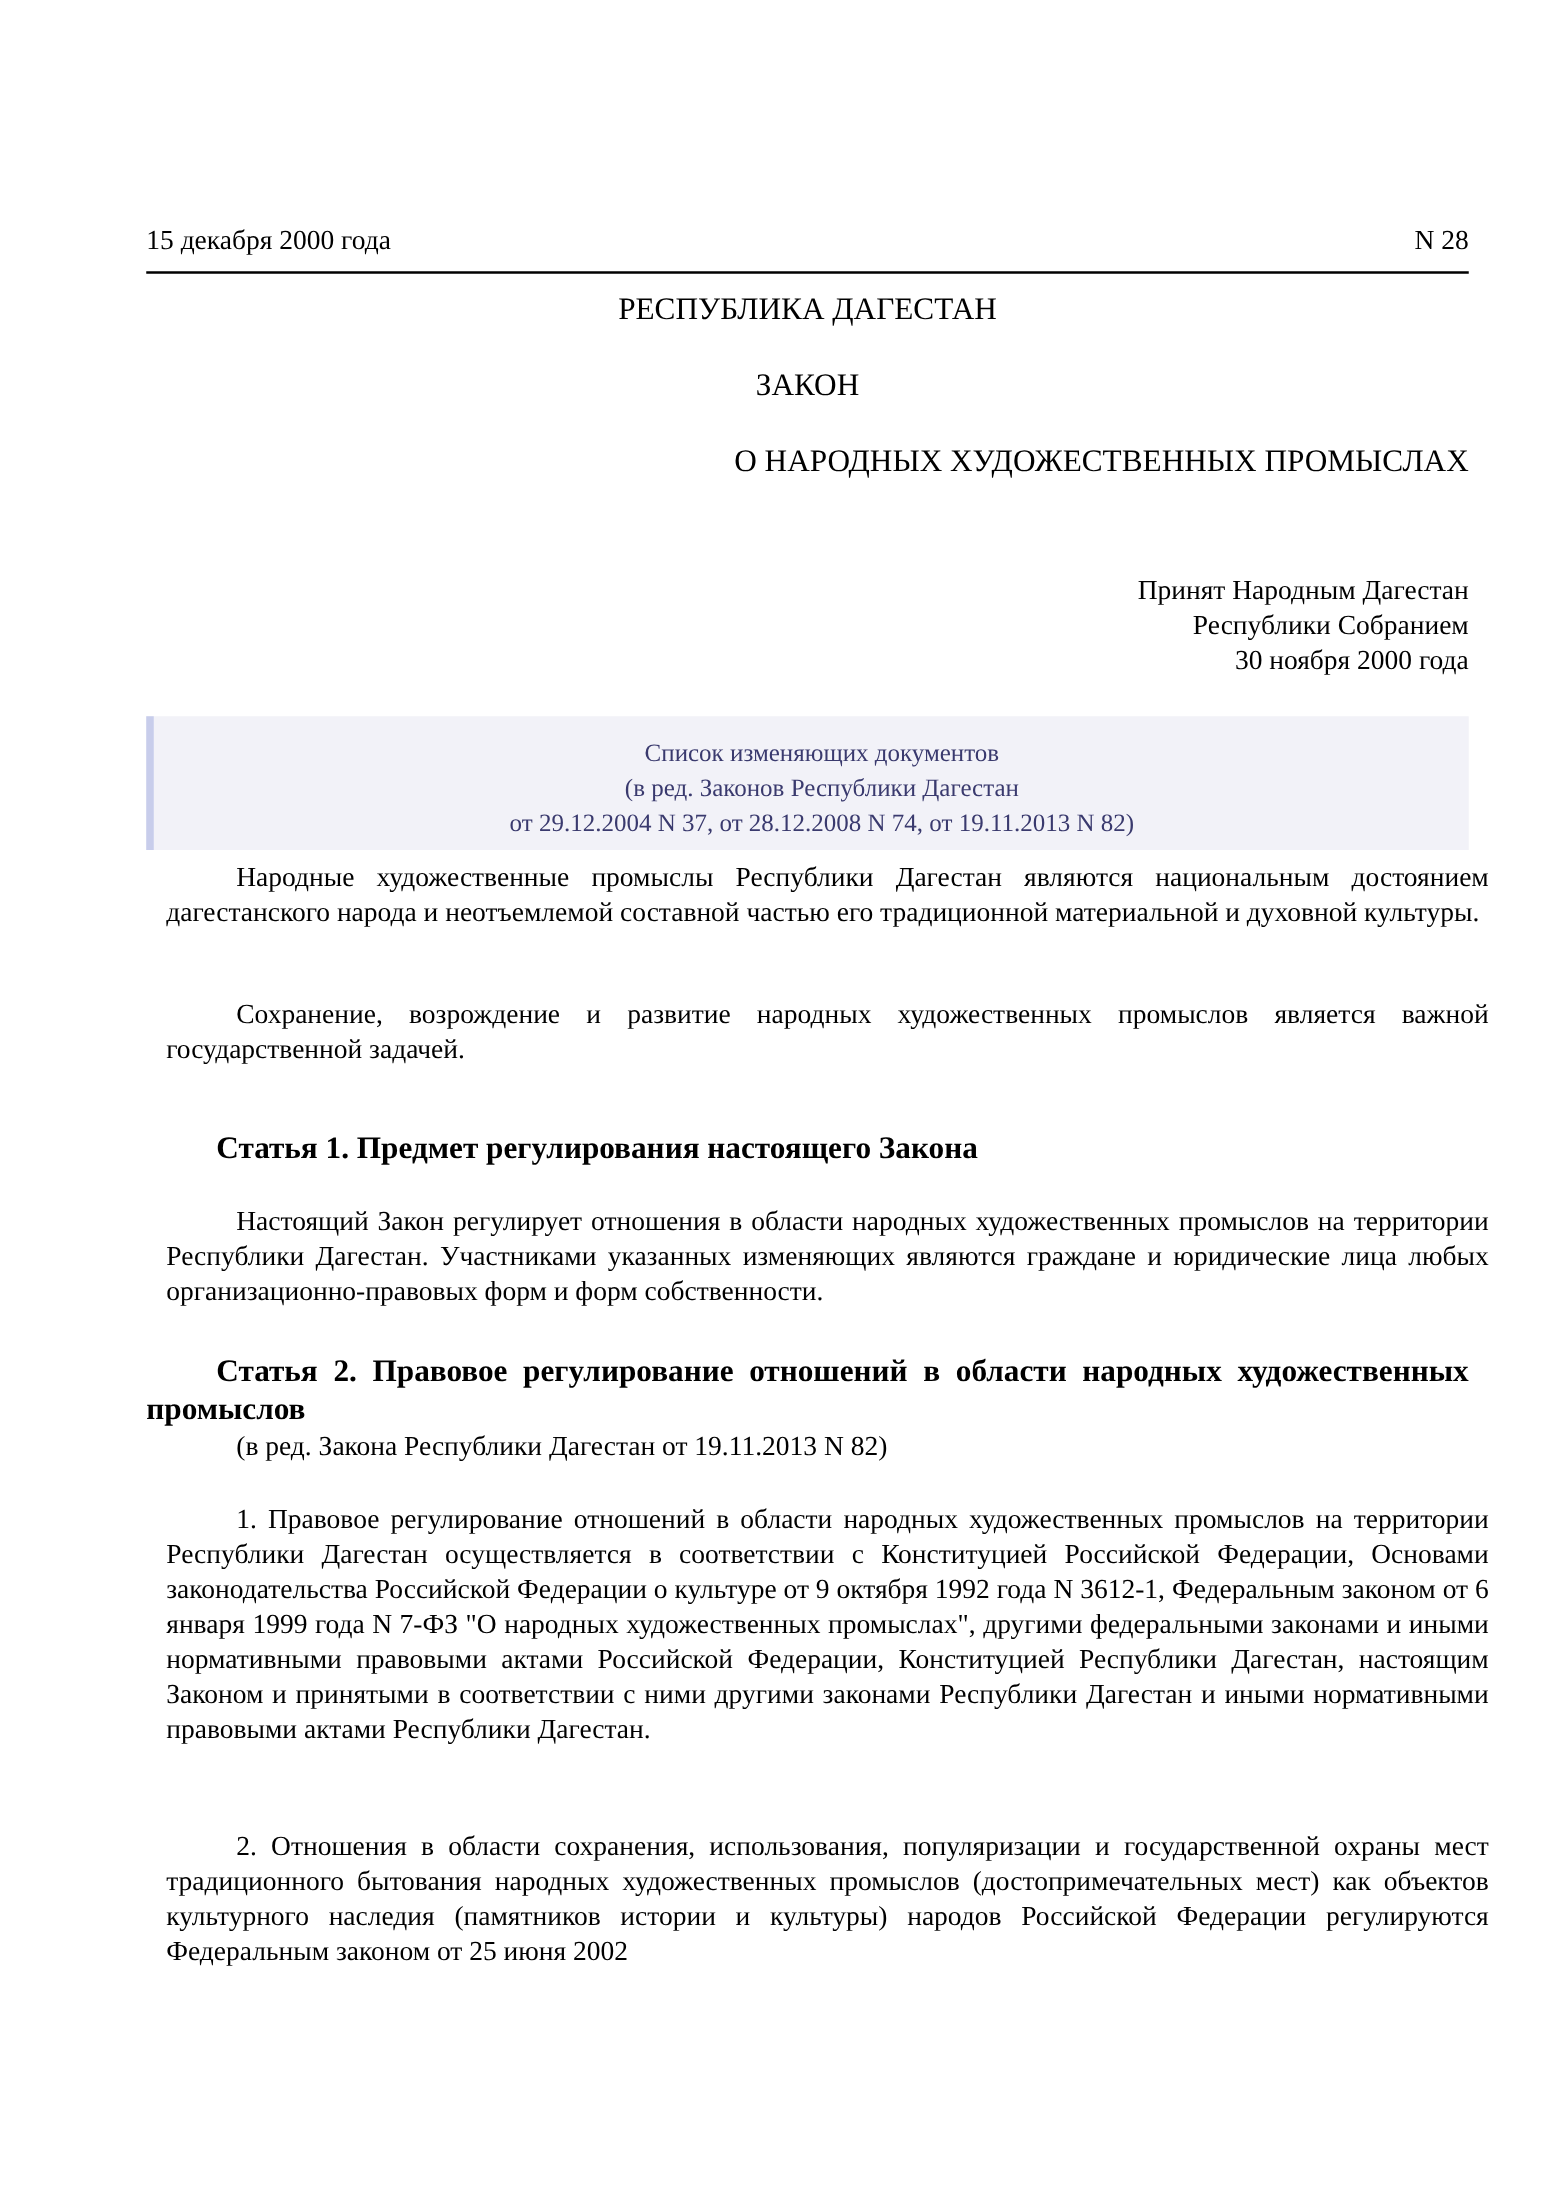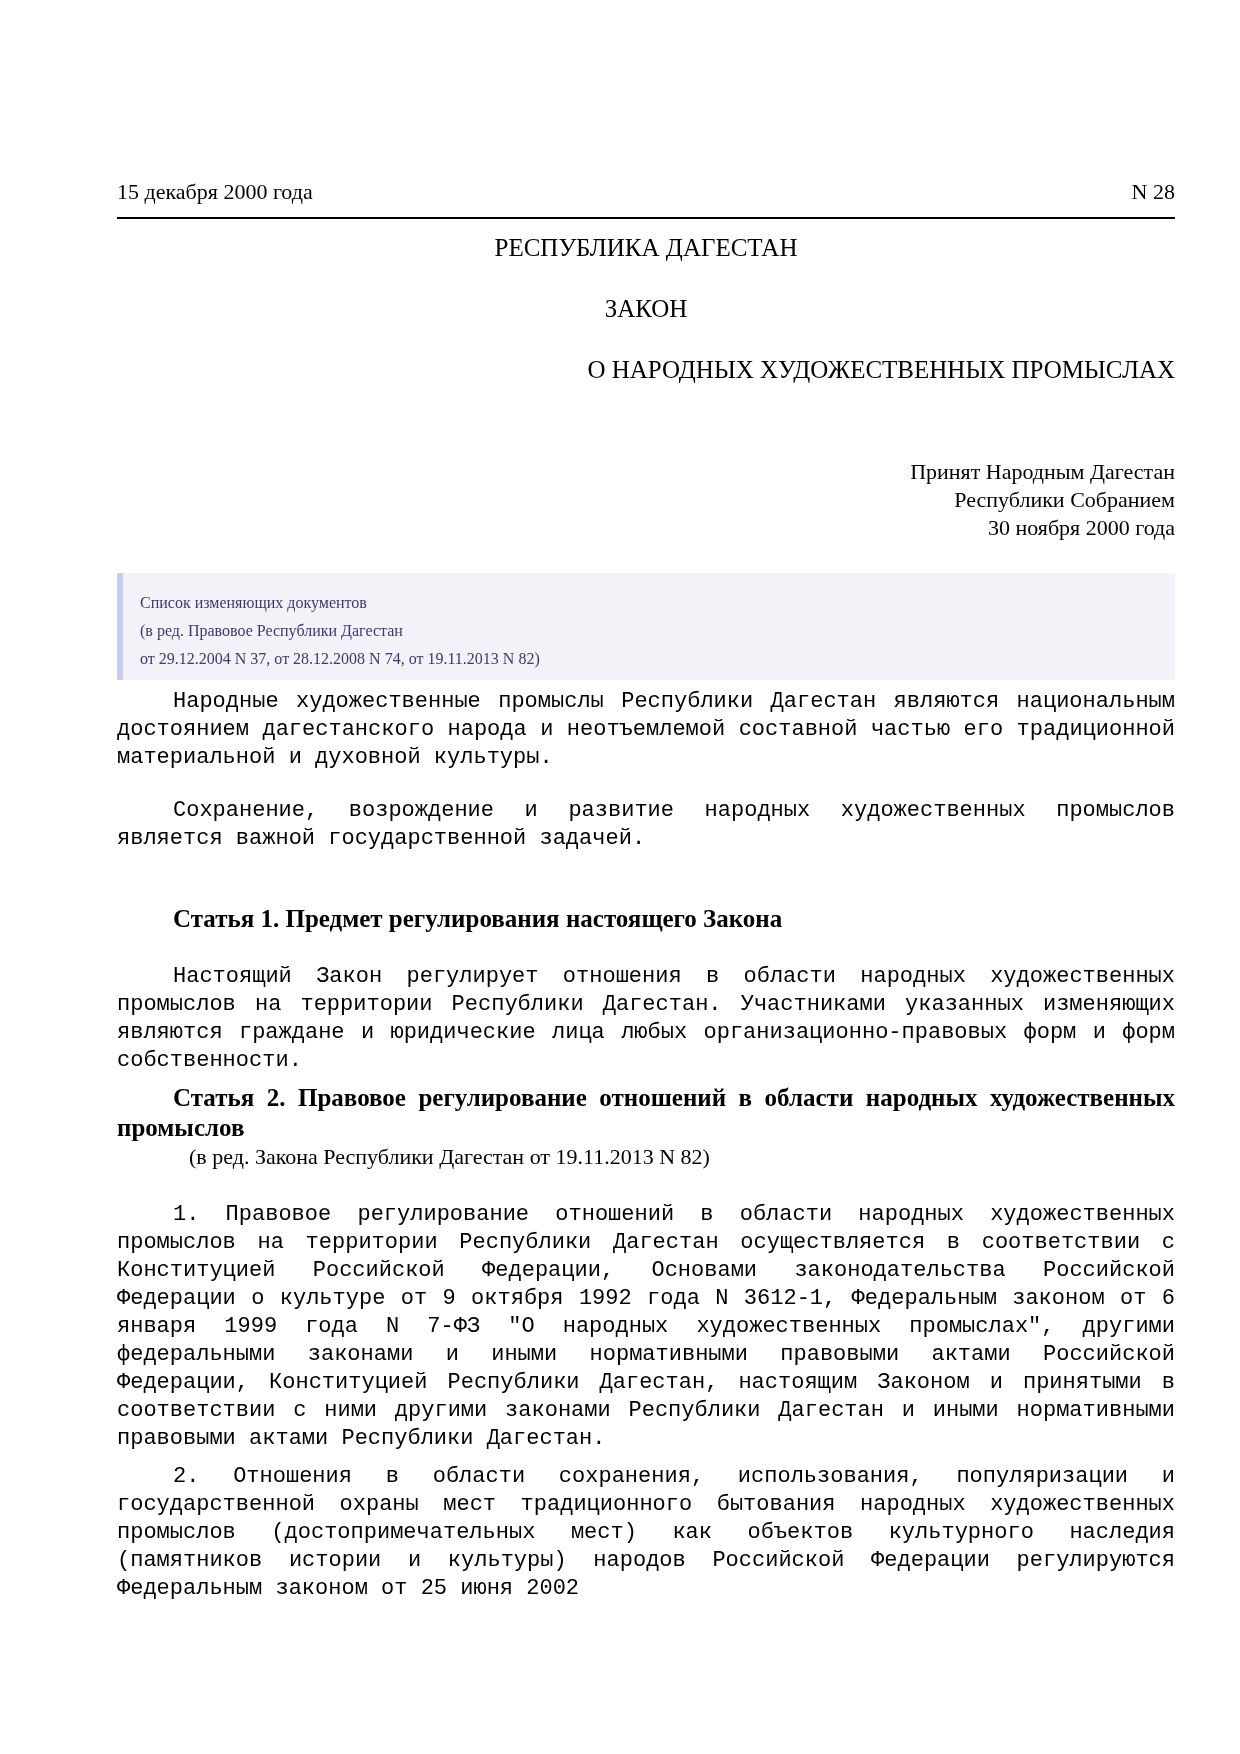--- a/index.html
+++ b/index.html
@@ -22,27 +22,27 @@
       position: absolute; left: 0; width: 1058px; text-align: center;
       font-weight: normal; font-size: 25px; line-height: 30px;
     }
     .adopted {
       position: absolute; top: 458px; right: 0; text-align: right;
       font-size: 22px; line-height: 28px;
     }
     .changes-box {
       position: absolute; top: 573px; left: 0; width: 1058px; height: 107px;
       background: #f2f2f8; border-left: 6px solid #c8cdeb; box-sizing: border-box;
-      color: #3a3a6e; font-size: 16px; line-height: 28px;
+      text-align: center; color: #3a3a6e; font-size: 20px; line-height: 28px;
       padding-top: 16px;
       padding-left: 17px;
     }
     .para {
-      position: absolute; left: 0; width: 1058px; font-size: 22px; line-height: 28px;
-      text-align: justify; text-indent: 56px; font-family: Liberation Mono, monospace;
+      position: absolute; left: 16px; width: 1058px; font-size: 22px; line-height: 28px;
+      text-align: justify; text-indent: 56px;
     }
     .article-title {
       position: absolute; left: 0; width: 1058px; font-weight: bold;
       font-size: 25px; line-height: 30px;
     }
     .article-title.justified { text-align: justify; text-indent: 56px; text-align-last: left; }
     .article-title.single { padding-left: 56px; box-sizing: border-box; }
     .redaction {
       position: absolute; left: 56px; font-size: 22px; line-height: 28px; margin-left: 16px;
     }
@@ -63,21 +63,21 @@
   <div class="title" style="top:355px;text-align:right;">О НАРОДНЫХ ХУДОЖЕСТВЕННЫХ ПРОМЫСЛАХ</div>
 
   <div class="adopted">
     <div>Принят Народным Дагестан</div>
     <div>Республики Собранием</div>
     <div>30 ноября 2000 года</div>
   </div>
 
   <div class="changes-box">
     <div>Список изменяющих документов</div>
-    <div>(в ред. Правовое Республики Дагестан</div>
+    <div>(в ред. Законов Республики Дагестан</div>
     <div>от 29.12.2004 N 37, от 28.12.2008 N 74, от 19.11.2013 N 82)</div>
   </div>
 
   <p class="para" style="top:688px; margin:0;">Народные художественные промыслы Республики Дагестан являются национальным достоянием дагестанского народа и неотъемлемой составной частью его традиционной материальной и духовной культуры.</p>
   <p class="para" style="top:797px; margin:0;">Сохранение, возрождение и развитие народных художественных промыслов является важной государственной задачей.</p>
 
   <div class="article-title single" style="top:904px;">Статья 1. Предмет регулирования настоящего Закона</div>
   <p class="para" style="top:963px; margin:0;">Настоящий Закон регулирует отношения в области народных художественных промыслов на территории Республики Дагестан. Участниками указанных изменяющих являются граждане и юридические лица любых организационно-правовых форм и форм собственности.</p>
 
   <div class="article-title justified" style="top:1083px;">Статья 2. Правовое регулирование отношений в области народных художественных промыслов</div>

